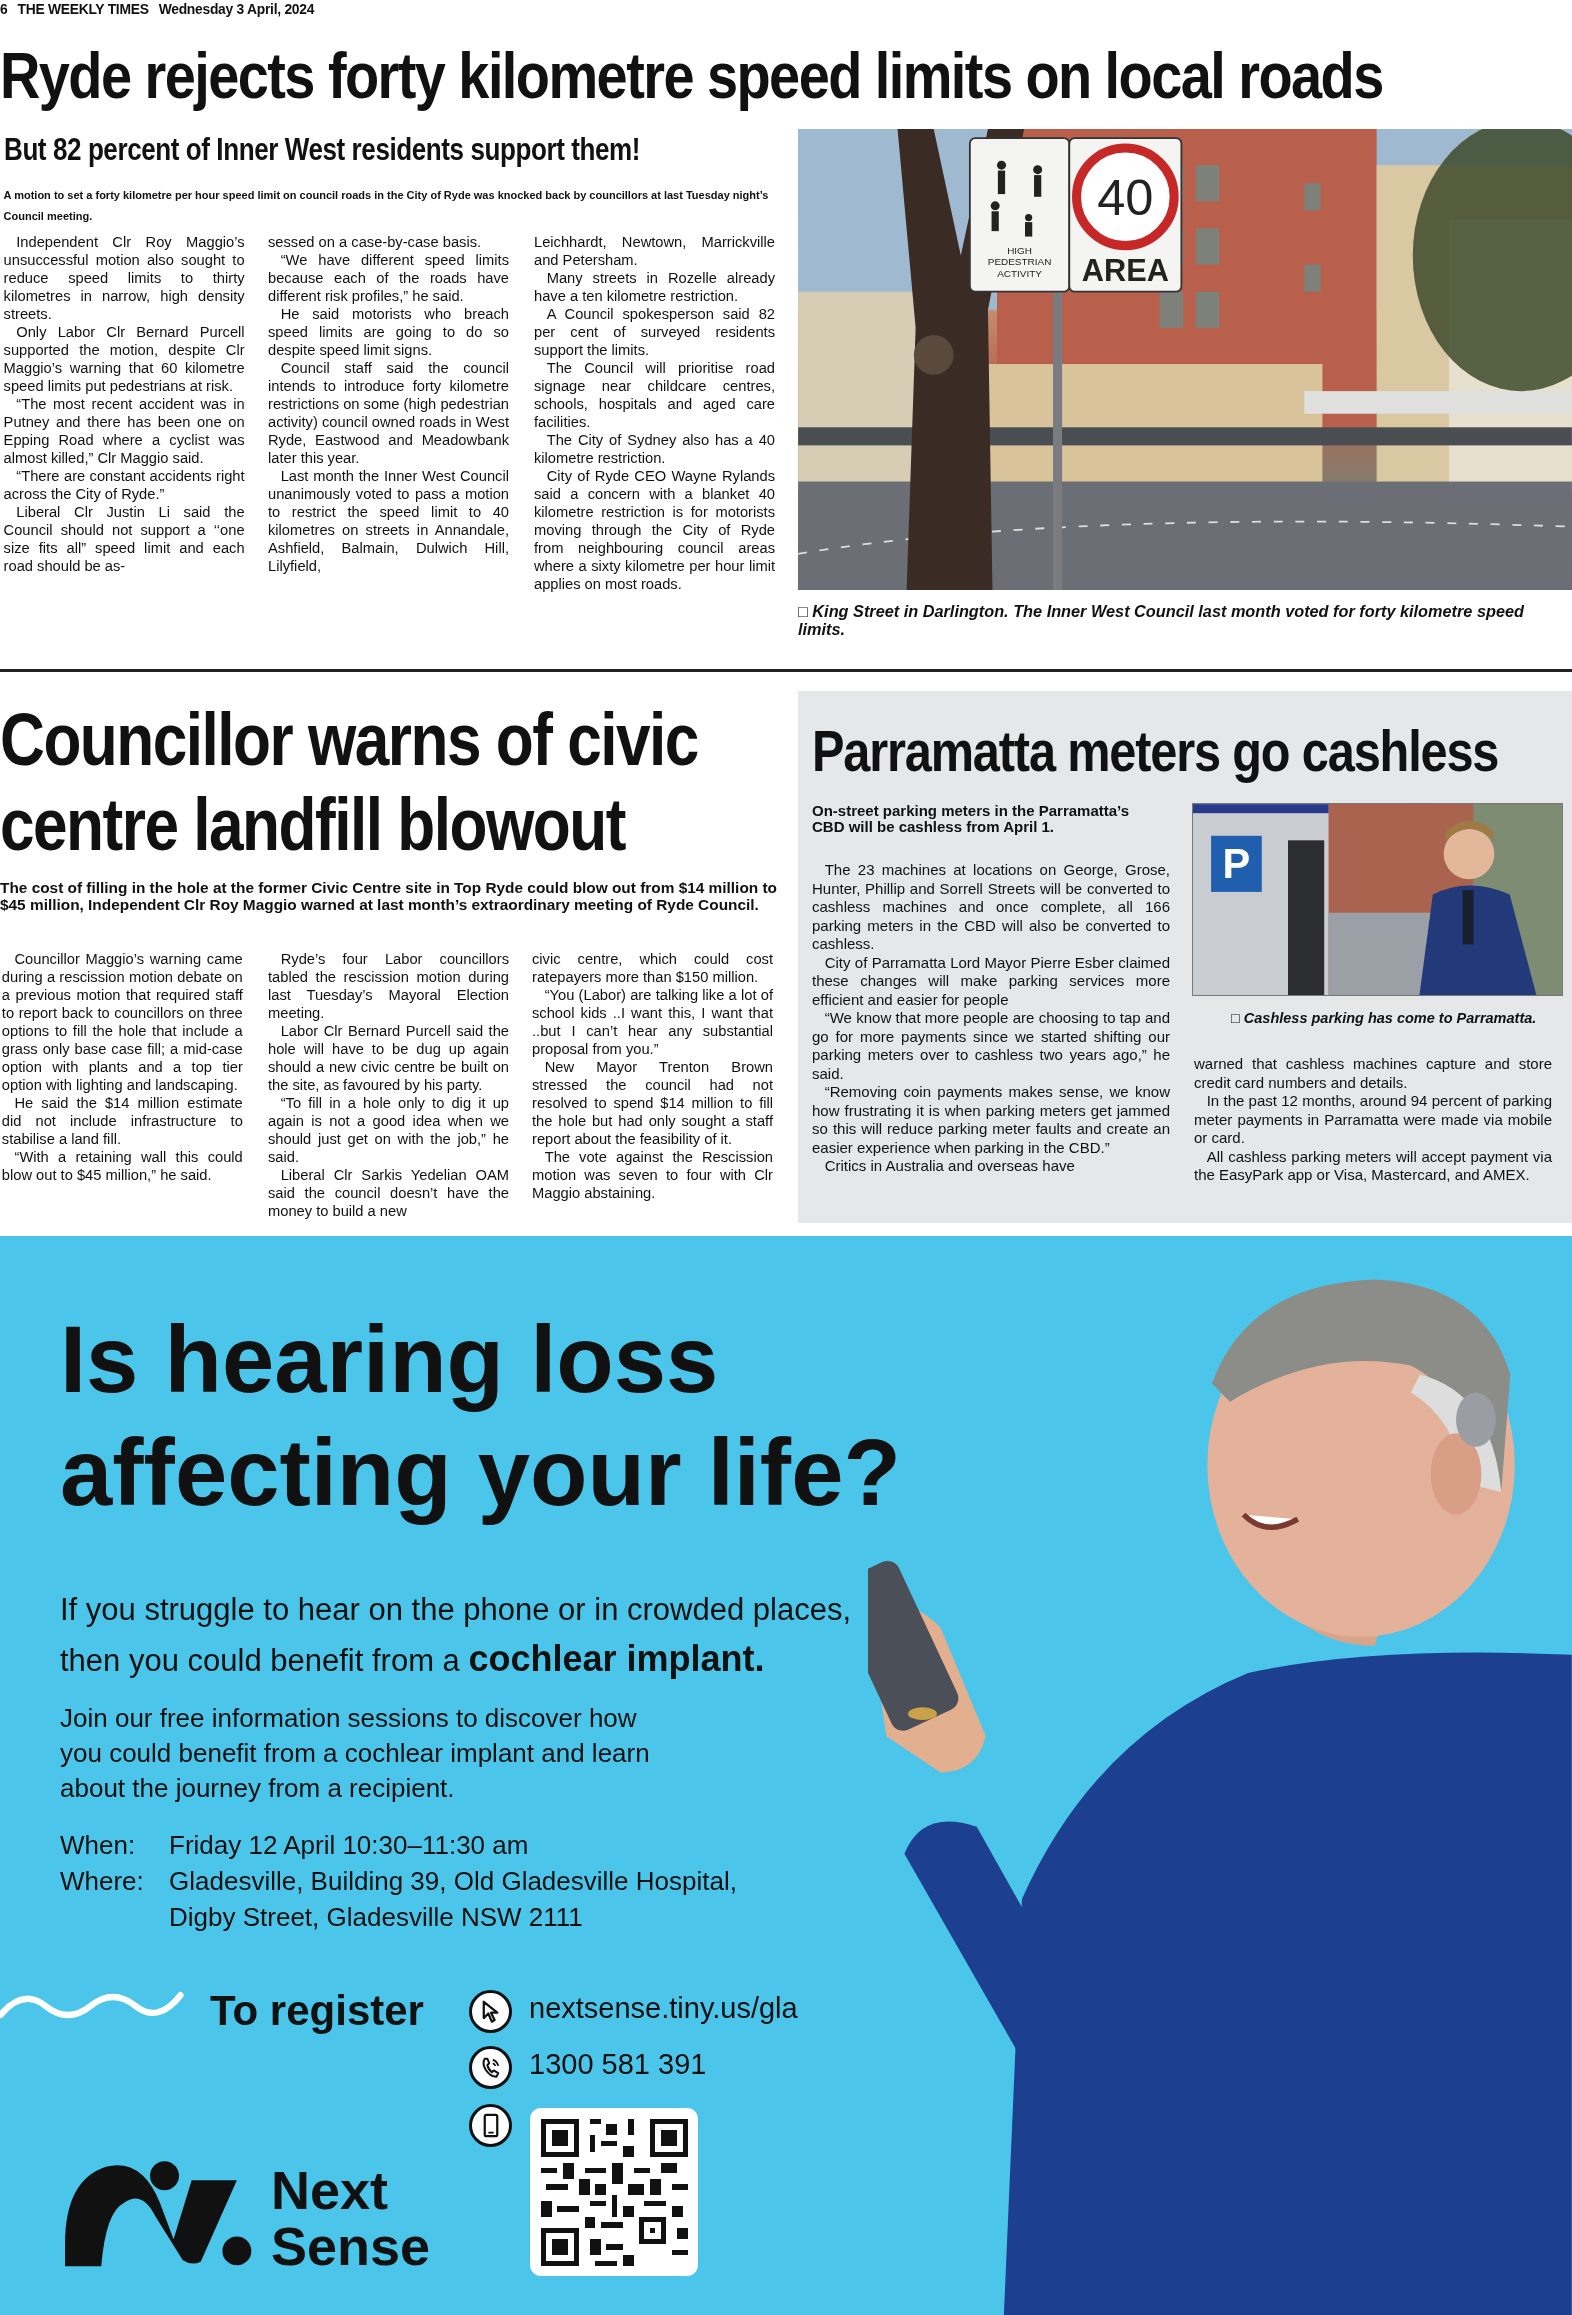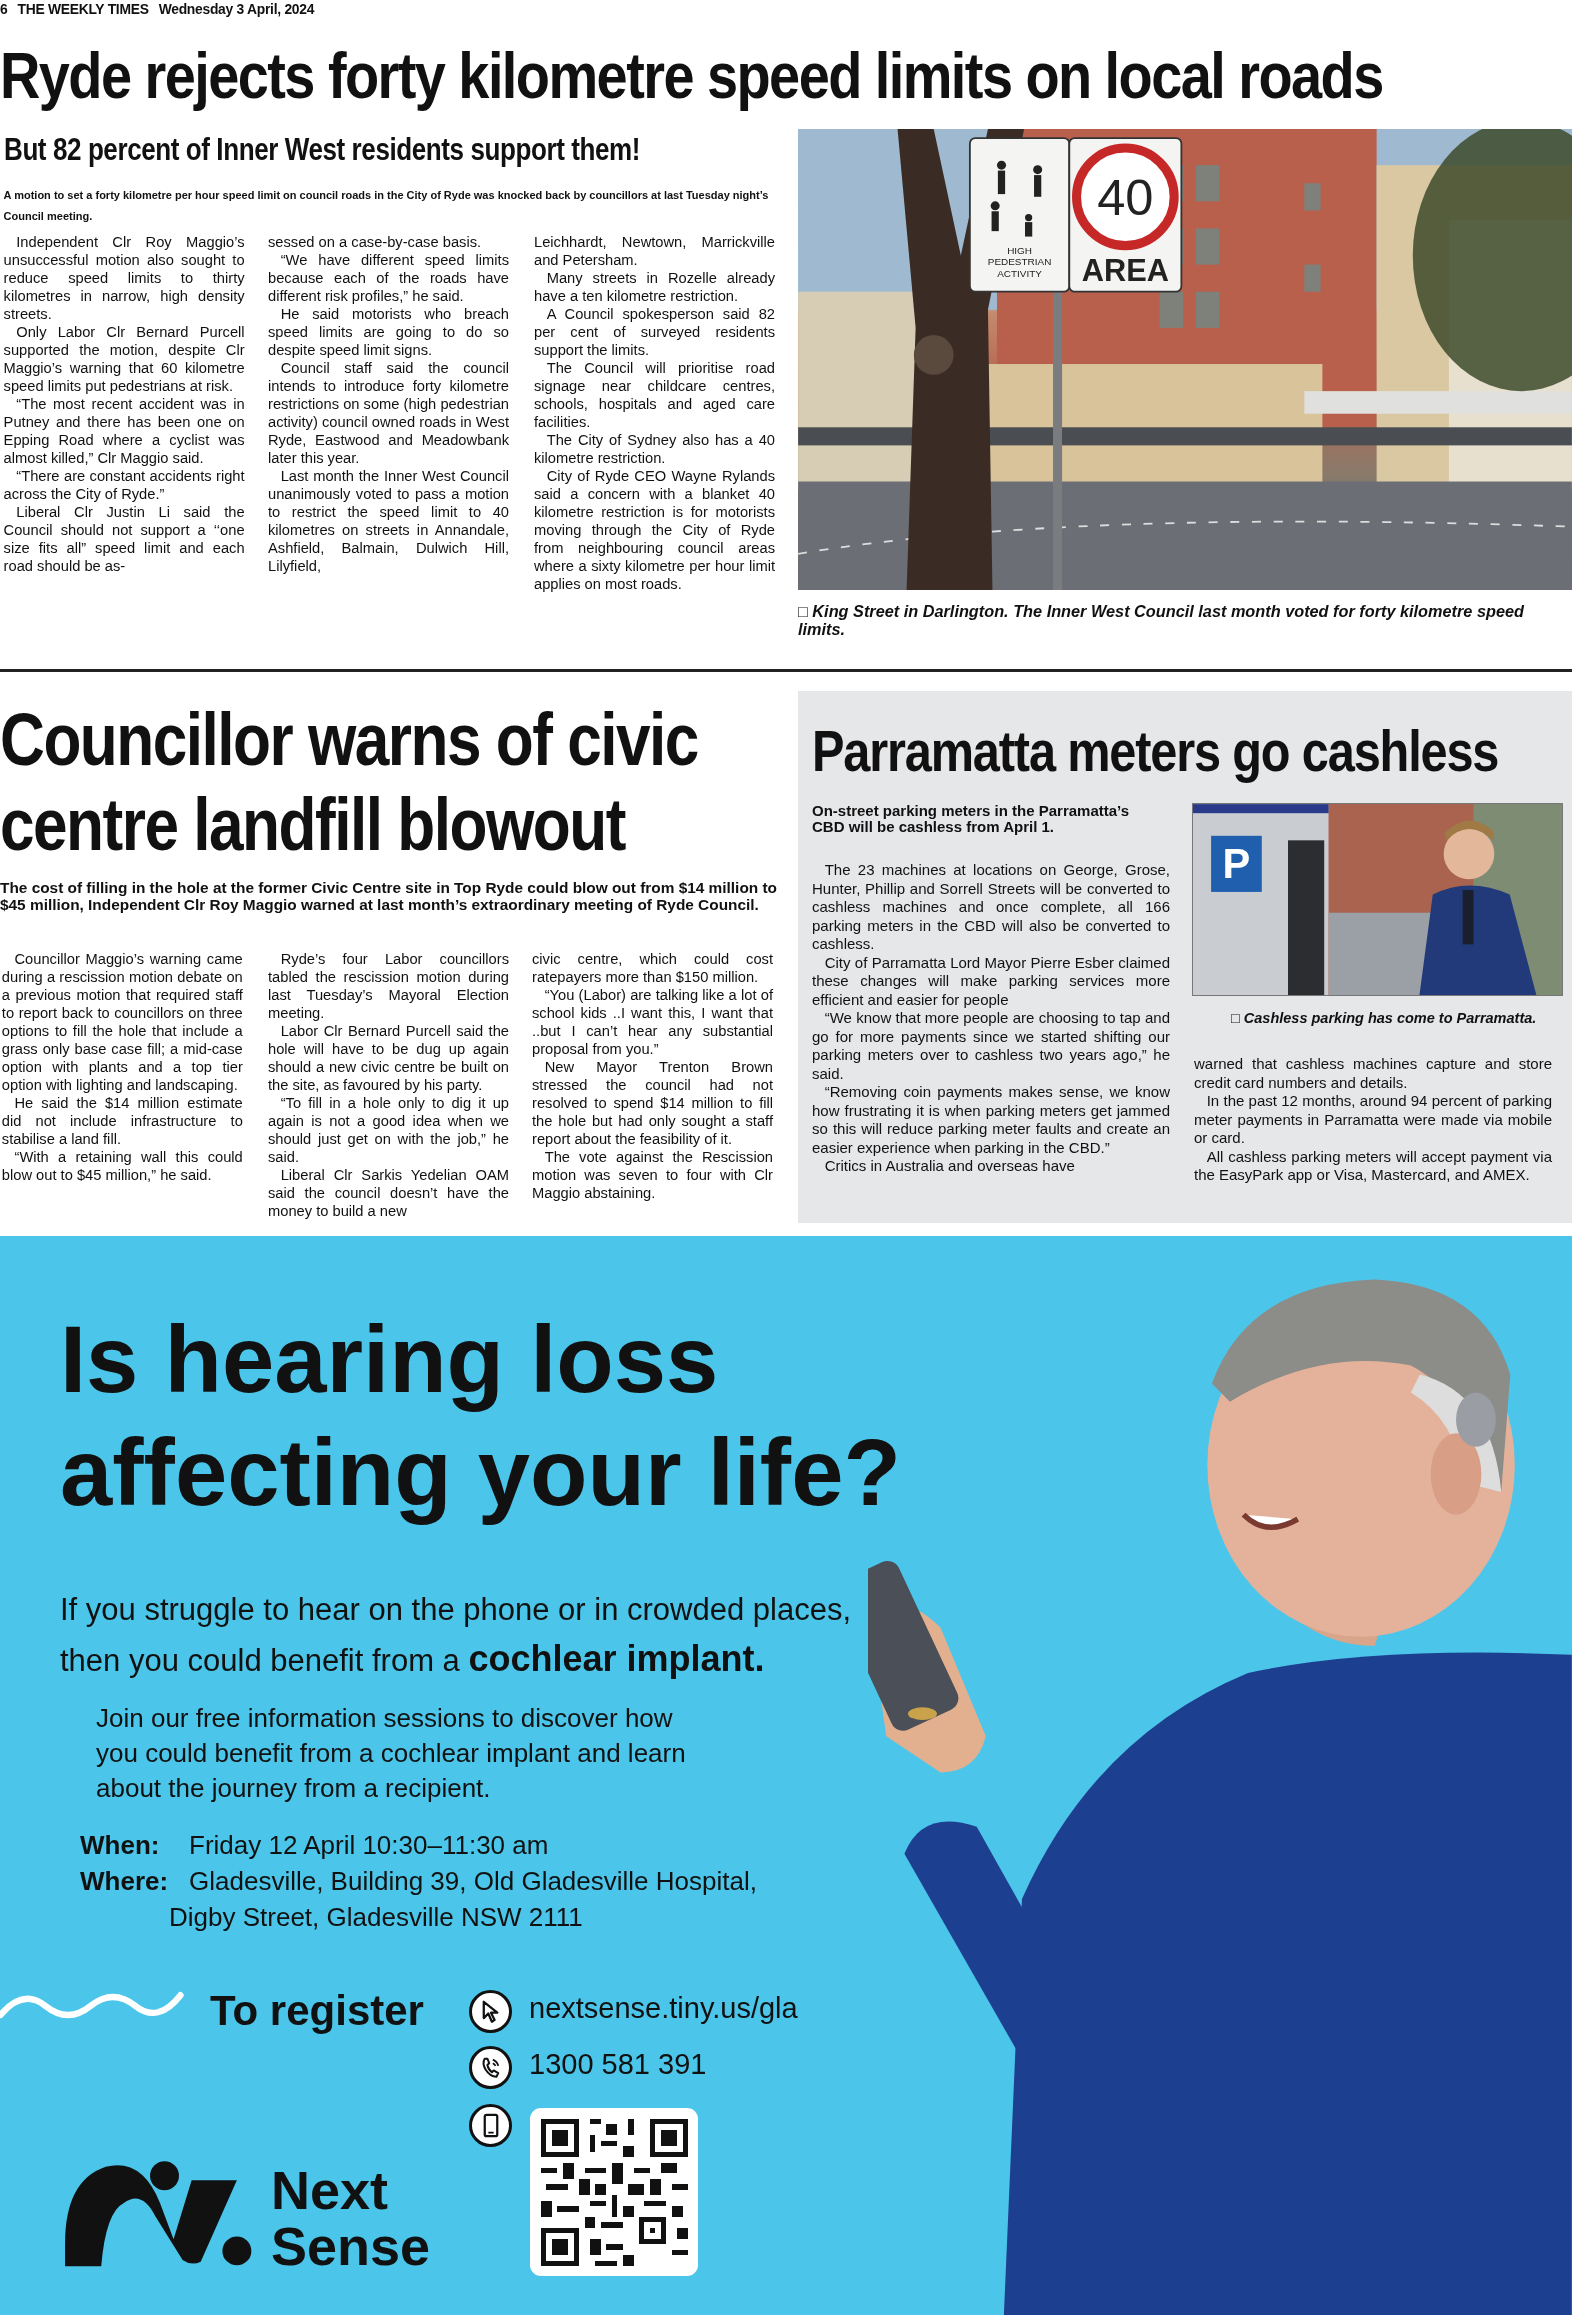--- a/index.html
+++ b/index.html
@@ -40,23 +40,23 @@
   #a3-c1 { left: 812px; top: 861px; width: 358px; font-size: 15px; line-height: 18.5px; }
   #a3-photo { left: 1192px; top: 803px; width: 371px; height: 193px; overflow: hidden; background: linear-gradient(90deg, #c9ccd0 0%, #c9ccd0 35%, #b56a55 36%, #a96450 60%, #7e8a80 80%, #6e7c6c 100%); border: 0.9px solid #777; }
   #a3-caption { left: 1231px; top: 1010px; font-size: 14.5px; font-weight: bold; font-style: italic; }
   #a3-c2 { left: 1194px; top: 1055px; width: 358px; font-size: 15px; line-height: 18.5px; }
 
   
   #ad { left: 0; top: 1236px; width: 1572px; height: 1080px; background: #4bc6ea; overflow: hidden; }
   #ad-headline { left: 60px; top: 1303px; font-size: 94px; font-weight: bold; line-height: 113px; letter-spacing: 0px; }
   #ad-lead { left: 60px; top: 1585px; font-size: 31px; line-height: 49px; }
   #ad-lead b { font-size: 36px; }
-  #ad-body { left: 60px; top: 1701px; font-size: 26px; line-height: 35px; margin-left: 36px; }
+  #ad-body { left: 60px; top: 1701px; font-size: 26px; line-height: 35px; }
   #ad-when { left: 60px; top: 1827px; font-size: 26px; line-height: 36px; }
-  #ad-when .lbl { font-weight: bold; display: inline-block; width: 109px; margin-left: 20px; }
+  #ad-when .lbl { font-weight: normal; display: inline-block; width: 109px; }
   #ad-when .indent { padding-left: 109px; }
   #wave { left: 0; top: 1988px; }
   #to-register { left: 210px; top: 1987px; font-size: 42px; font-weight: bold; }
   .ad-icon { width: 43px; height: 43px; border-radius: 50%; border: 3.6px solid #111; background: #fff; display: flex; align-items: center; justify-content: center; }
   #icon-cursor { left: 469px; top: 1990px; }
   #icon-phone { left: 469px; top: 2046px; }
   #icon-mobile { left: 469px; top: 2104px; }
   #reg-url { left: 529px; top: 1992px; font-size: 29px; }
   #reg-phone { left: 529px; top: 2048px; font-size: 29px; }
   #qr { left: 530px; top: 2108px; width: 168px; height: 168px; background: #fff; border-radius: 11px; padding: 11px; }

